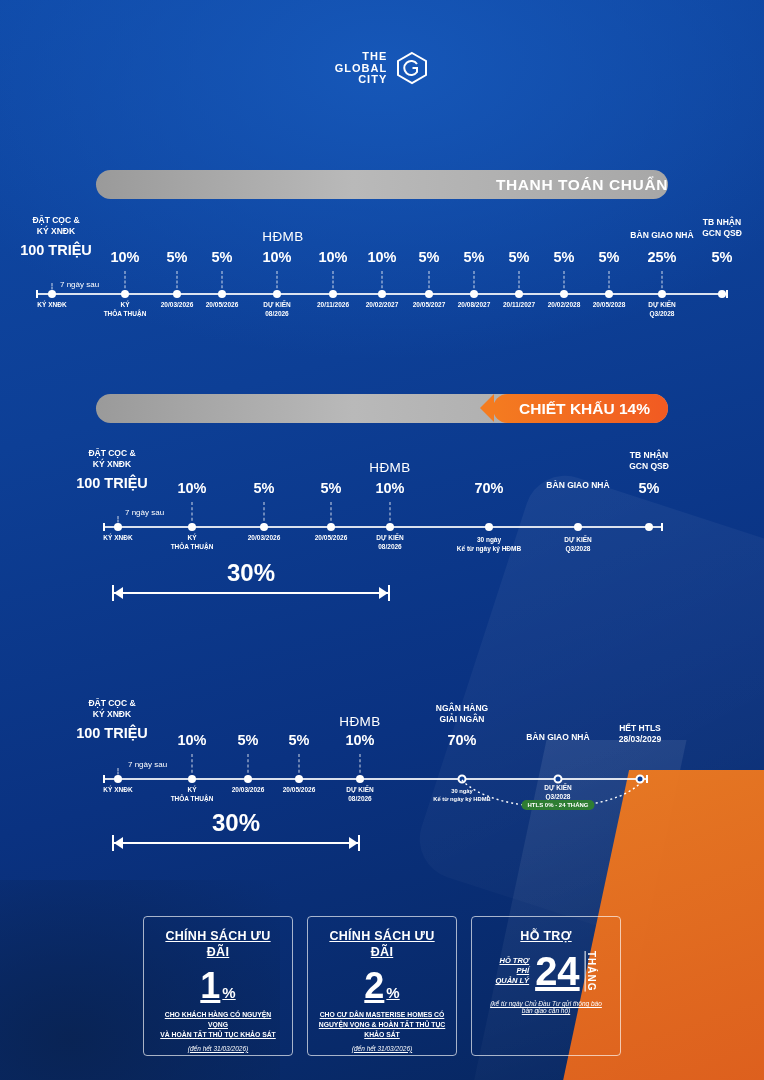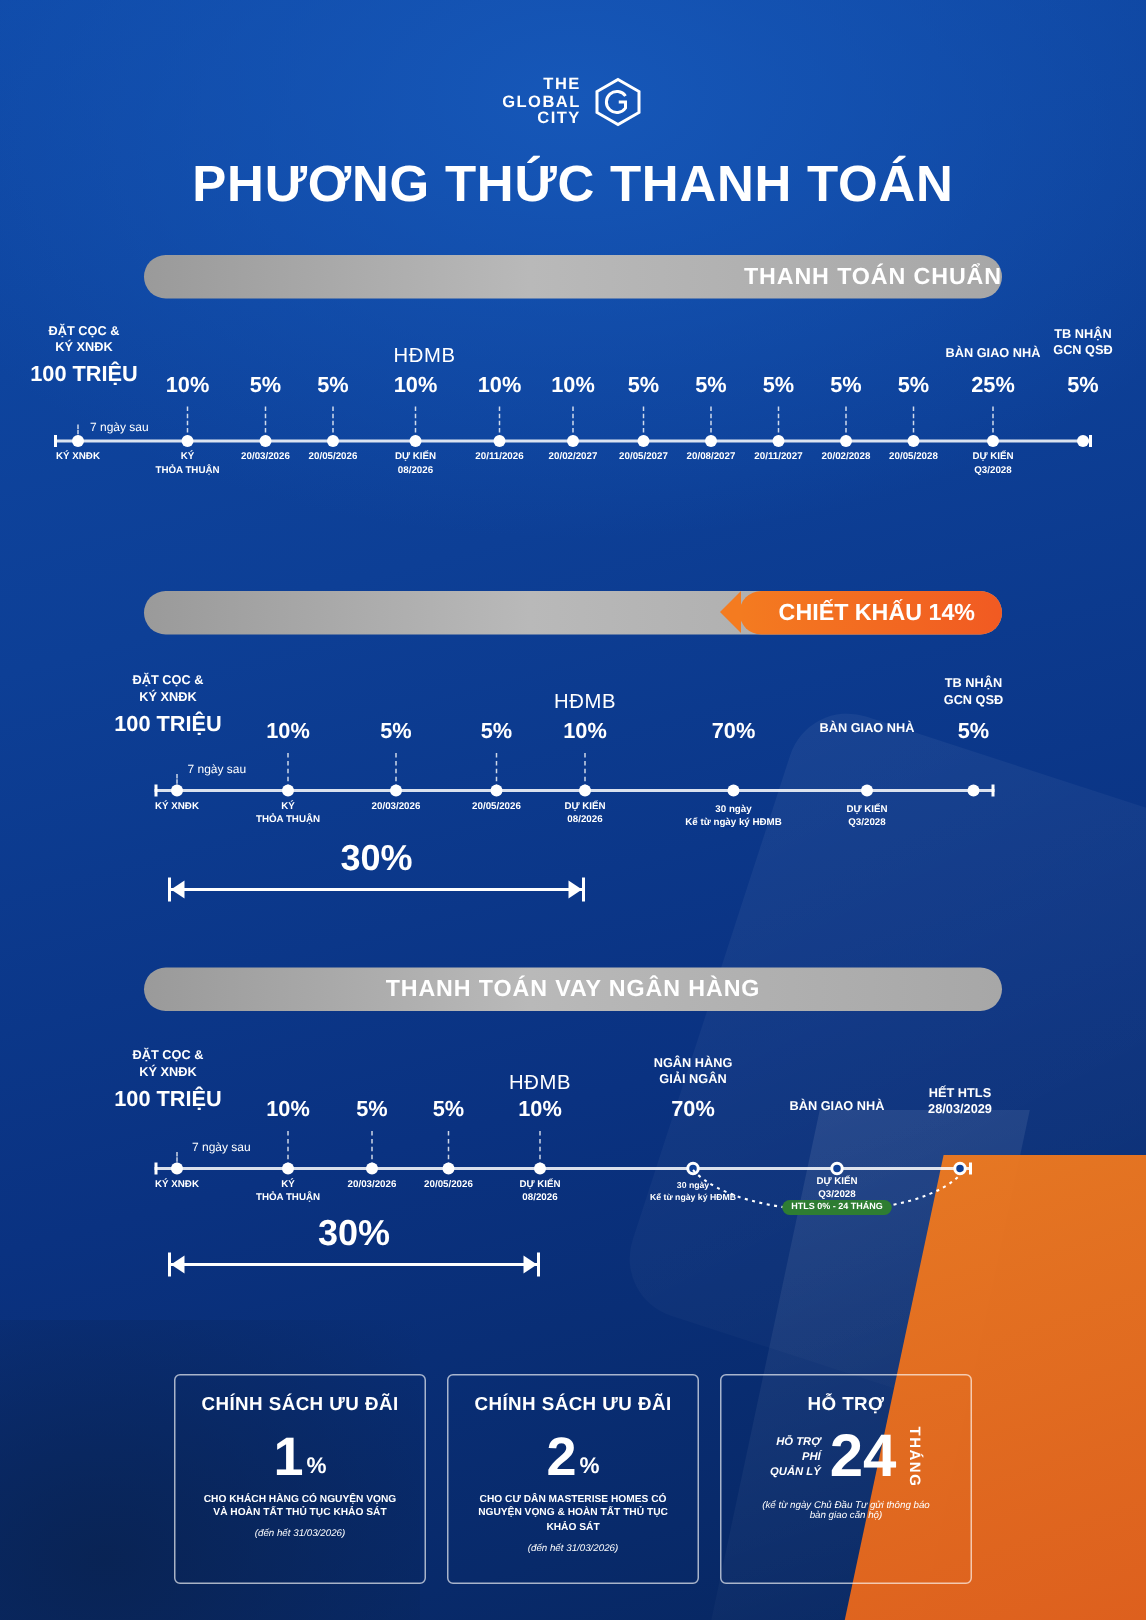--- a/index.html
+++ b/index.html
@@ -167,26 +167,26 @@
     background: #2e7d32; color: #fff; font-size: 6px; font-weight: bold;
     padding: 2px 6px; border-radius: 7px; white-space: nowrap;
   }
 
   
   .cards {
     position: absolute; left: 0; right: 0; bottom: 24px;
     display: flex; justify-content: center; gap: 14px;
   }
   .card {
-    width: 168px; height: 140px;
+    width: 150px; height: 140px;
     border: 1px solid rgba(255,255,255,.65);
     border-radius: 4px;
     padding: 12px 10px 10px;
     text-align: center;
-    display: flex; flex-direction: column; align-items: center;
+    display: flex; flex-direction: column; align-items: center; text-decoration: underline;
   }
   .card .ctitle { font-size: 12.5px; font-weight: bold; letter-spacing: .3px; line-height: 1.25; }
   .card .cbig {
     font-size: 36px; font-weight: bold; line-height: 1; margin: 8px 0 6px;
     display: flex; align-items: flex-end; justify-content: center;
   }
   .card .cbig .unit { font-size: 15px; font-weight: bold; margin-left: 2px; margin-bottom: 4px; }
   .card .cdesc { font-size: 6.8px; line-height: 1.45; font-weight: bold; }
   .card .cnote { font-size: 6.5px; font-style: italic; margin-top: 5px; }
   .card.support .srow { display: flex; align-items: center; justify-content: center; gap: 6px; margin: 6px 0 4px; }
@@ -213,21 +213,20 @@
       </div>
       <div class="logo-hex">
         <svg width="34" height="34" viewBox="0 0 34 34">
           <polygon points="17,2 31,10 31,24 17,32 3,24 3,10" fill="none" stroke="#fff" stroke-width="2"></polygon>
           <path d="M22 13 A7 7 0 1 0 22 21 L22 17 L17.5 17" fill="none" stroke="#fff" stroke-width="2"></path>
         </svg>
       </div>
     </div>
   </div>
 
-  <div class="main-title">PHƯƠNG THỨC THANH TOÁN</div>
 
   <div class="banner with-disc" style="top:170px;">
     <div class="btitle">THANH TOÁN CHUẨN</div>
   </div>
 
   <div class="tl" style="left:0; top:205px; width:764px; height:120px;">
     <div class="deposit" style="left:8px; top:10px; width:96px;">
       <div class="lbl">ĐẶT CỌC &amp;</div>
       <div class="lbl">KÝ XNĐK</div>
       <div class="amt">100 TRIỆU</div>
@@ -373,23 +372,20 @@
     <div class="brace" style="left:112px; top:152px; width:278px;">
       <div class="bar" style="left:0; width:278px;"></div>
       <div class="end" style="left:0;"></div>
       <div class="end" style="right:0;"></div>
       <div class="arrow-l"></div>
       <div class="arrow-r"></div>
       <div class="txt">30%</div>
     </div>
   </div>
 
-  <div class="banner" style="top:645px;">
-    <div class="btitle">THANH TOÁN VAY NGÂN HÀNG</div>
-  </div>
 
   <div class="tl" style="left:0; top:690px; width:764px; height:180px;">
     <div class="deposit" style="left:64px; top:8px; width:96px;">
       <div class="lbl">ĐẶT CỌC &amp;</div>
       <div class="lbl">KÝ XNĐK</div>
       <div class="amt">100 TRIỆU</div>
     </div>
 
     <div class="hdmb" style="left:360px; top:24px;">HĐMB</div>
     <div class="note7" style="left:128px; top:70px;">7 ngày sau</div>

